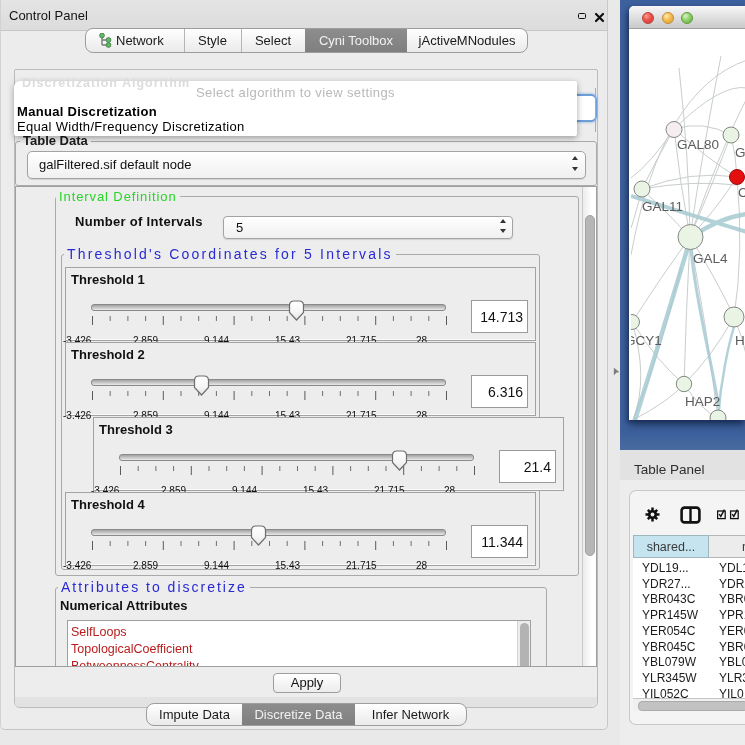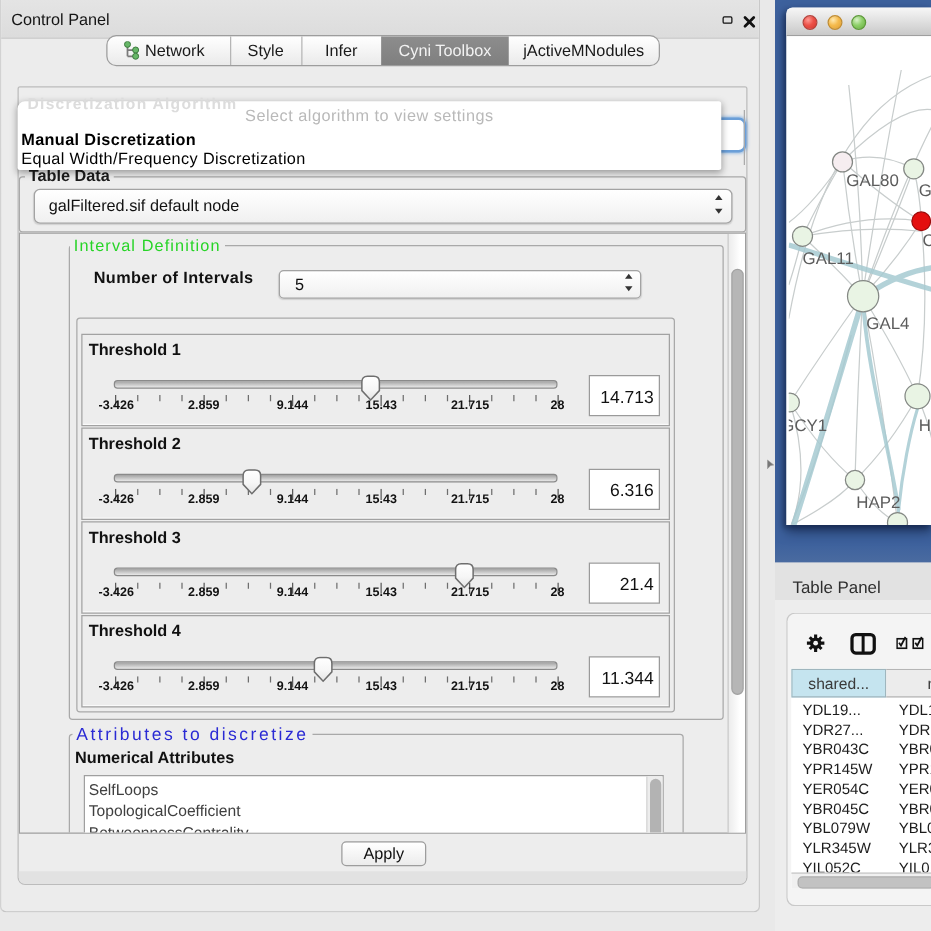--- a/index.html
+++ b/index.html
@@ -6,24 +6,24 @@
   body{background:#e9e9e9;font-family:"Liberation Sans",sans-serif;-webkit-font-smoothing:antialiased;}
   .abs{position:absolute;}
   .grp{position:absolute;border:1px solid #a9a9a9;border-radius:3px;}
   .grplbl{position:absolute;background:#ededed;padding:0 3px;font-size:13px;line-height:14px;}
   .combo{position:absolute;background:linear-gradient(#ffffff,#f0f0f0);border:1px solid #a3a3a3;border-radius:5px;box-shadow:0 1px 1px rgba(0,0,0,0.12);}
   .arrup{position:absolute;width:0;height:0;border-left:3.5px solid transparent;border-right:3.5px solid transparent;border-bottom:4.5px solid #3a3a3a;}
   .arrdn{position:absolute;width:0;height:0;border-left:3.5px solid transparent;border-right:3.5px solid transparent;border-top:4.5px solid #3a3a3a;}
   .tpanel{position:absolute;left:49px;width:469px;height:72px;background:#ededed;border:1px solid #a2a2a2;box-shadow:inset 0 -1px 0 #fafafa;}
   .tlabel{position:absolute;left:5px;top:4px;font-size:13px;font-weight:bold;color:#111;}
   .track{position:absolute;left:25px;top:36px;width:353px;height:5px;border-radius:3px;background:linear-gradient(#a2a2a2,#e9e9e9);border:1px solid #8a8a8a;}
-  .tl{position:absolute;top:51px;width:60px;text-align:center;font-size:10px;font-weight:bold;color:#111;}
+  .tl{position:absolute;top:67px;width:60px;text-align:left;font-size:10px;font-weight:normal;color:#111;}
   .vbox{position:absolute;left:405px;top:32px;width:57px;height:33px;background:#ffffff;border:1px solid #9a9a9a;font-size:14px;color:#111;text-align:right;line-height:33px;padding-right:4px;box-sizing:border-box;}
   .thumb{position:absolute;top:32px;width:17px;height:21px;}
-  .item{position:absolute;left:3px;height:17px;line-height:17px;font-size:12.5px;color:#404040;}
+  .item{position:absolute;left:3px;height:17px;line-height:17px;font-size:12.5px;color:#b91c1c;}
 </style>
 </head>
 <body>
 
 <div class="abs" style="left:0;top:0;width:608px;height:730px;background:#ececec;border-right:1px solid #c9c9c9;border-bottom:1px solid #c5c5c5;border-left:1px solid #d2d2d2;border-radius:0 0 5px 5px;box-sizing:border-box;">
 
   <div class="abs" style="left:0;top:0;width:606px;height:30px;background:linear-gradient(#e4e4e4,#dcdcdc);border-bottom:1px solid #c6c6c6;">
     <div class="abs" style="left:8px;top:8px;font-size:13px;color:#141414;">Control Panel</div>
     <div class="abs" style="left:577px;top:12.5px;width:5.5px;height:4px;border:1.4px solid #111;border-radius:1.5px;"></div>
     <svg class="abs" style="left:592.5px;top:11.5px;" width="11" height="11" viewBox="0 0 11 11">
@@ -35,21 +35,21 @@
     <div class="abs" style="left:0;top:0;width:98px;height:23px;border-right:1px solid #b5b5b5;">
       <svg class="abs" style="left:13px;top:4px;" width="13" height="15" viewBox="0 0 13 15">
         <path d="M3,3 L3,12 M3,7 L8,7 M3,12 L8,12" stroke="#7a7a7a" stroke-width="1.4" fill="none"></path>
         <circle cx="3" cy="2.5" r="2.4" fill="#67b768" stroke="#3c7a3e" stroke-width="0.8"></circle>
         <circle cx="9.5" cy="7" r="2.4" fill="#67b768" stroke="#3c7a3e" stroke-width="0.8"></circle>
         <circle cx="9.5" cy="12" r="2.4" fill="#67b768" stroke="#3c7a3e" stroke-width="0.8"></circle>
       </svg>
       <span class="abs" style="left:30px;top:4px;">Network</span>
     </div>
     <div class="abs" style="left:98px;top:0;width:57px;height:23px;border-right:1px solid #b5b5b5;text-align:center;line-height:23px;">Style</div>
-    <div class="abs" style="left:155px;top:0;width:64px;height:23px;border-right:1px solid #b5b5b5;text-align:center;line-height:23px;">Infer</div>
+    <div class="abs" style="left:155px;top:0;width:64px;height:23px;border-right:1px solid #b5b5b5;text-align:center;line-height:23px;">Select</div>
     <div class="abs" style="left:219px;top:0;width:102px;height:23px;background:linear-gradient(#8d8d8d,#7f7f7f);color:#f2f2f2;text-align:center;line-height:23px;">Cyni Toolbox</div>
     <div class="abs" style="left:321px;top:0;width:120px;height:23px;text-align:center;line-height:23px;">jActiveMNodules</div>
   </div>
 
   <div class="abs" style="left:13px;top:69px;width:584px;height:639px;background:#ededed;border:1px solid #bcbcbc;border-radius:2px 2px 6px 6px;box-sizing:border-box;">
     <div class="abs" style="left:0;top:627px;width:582px;height:10px;background:#e2e2e2;border-radius:0 0 5px 5px;"></div>
   </div>
 
   <div class="abs" style="left:540px;top:94px;width:52px;height:24px;background:#fff;border:2.5px solid #6b9fd8;border-radius:6px;box-shadow:0 0 3px #79a9de;"></div>
   <div class="abs" style="left:594px;top:88px;width:1px;height:44px;background:#ababab;"></div>
@@ -68,20 +68,21 @@
       <div class="grp" style="left:39px;top:10px;width:522px;height:378px;"></div>
       <div class="grplbl" style="left:40px;top:4px;color:#27d427;letter-spacing:0.9px;">Interval Definition</div>
       <div class="abs" style="left:59px;top:28px;font-size:13px;font-weight:bold;color:#111;letter-spacing:0.3px;">Number of Intervals</div>
       <div class="combo" style="left:207px;top:30px;width:288px;height:21px;border-radius:4px;">
         <div class="abs" style="left:12px;top:3px;font-size:13px;color:#111;">5</div>
         <div class="arrup" style="left:276px;top:2px;border-bottom-color:#333;"></div>
         <div class="arrdn" style="left:276px;top:12px;border-top-color:#333;"></div>
       </div>
 
       <div class="grp" style="left:45px;top:68px;width:477px;height:314px;"></div>
+      <div class="grplbl" style="left:48px;top:61px;color:#2a2ad4;font-size:14px;letter-spacing:2.2px;">Threshold's Coordinates for 5 Intervals</div>
 
       <div class="tpanel" style="top:81px;">
         <div class="tlabel">Threshold 1</div>
         <div class="track"></div>
           <svg class="abs" style="left:25.5px;top:48px;" width="356" height="10">
             <use href="#tkm"></use>
             <use href="#tkM"></use>
           </svg>
         <svg class="thumb" style="left:222px;">
             <use href="#thm"></use>
@@ -107,21 +108,21 @@
           </svg>
         <div class="tl" style="left:-3px;">-3.426</div>
         <div class="tl" style="left:67px;">2.859</div>
         <div class="tl" style="left:138px;">9.144</div>
         <div class="tl" style="left:209px;">15.43</div>
         <div class="tl" style="left:280px;">21.715</div>
         <div class="tl" style="left:350px;">28</div>
         <div class="vbox">6.316</div>
       </div>
 
-      <div class="tpanel" style="top:231px;">
+      <div class="tpanel" style="top:231px;margin-left:28px;">
         <div class="tlabel">Threshold 3</div>
         <div class="track"></div>
           <svg class="abs" style="left:25.5px;top:48px;" width="356" height="10">
             <use href="#tkm"></use>
             <use href="#tkM"></use>
           </svg>
         <svg class="thumb" style="left:297px;">
             <use href="#thm"></use>
           </svg>
         <div class="tl" style="left:-3px;">-3.426</div>
@@ -166,20 +167,25 @@
       </div>
     </div>
 
     <div class="abs" style="left:566px;top:0;width:15px;height:480px;background:linear-gradient(90deg,#ececec,#ffffff 60%);border-left:1px solid #c9c9c9;">
       <div class="abs" style="left:2px;top:28px;width:10px;height:341px;background:#b6b6b6;border:1px solid #a2a2a2;border-radius:6px;box-sizing:border-box;"></div>
     </div>
   </div>
 
   <div class="abs" style="left:272px;top:673px;width:66px;height:18px;background:linear-gradient(#ffffff,#ececec);border:1px solid #9d9d9d;border-radius:4px;text-align:center;font-size:13px;line-height:17px;color:#111;">Apply</div>
 
+  <div class="abs" style="left:145px;top:703px;width:319px;height:21px;background:linear-gradient(#ffffff,#eaeaea);border:1px solid #9d9d9d;border-radius:8px;overflow:hidden;font-size:13px;color:#1a1a1a;">
+    <div class="abs" style="left:0;top:0;width:95px;height:21px;border-right:1px solid #b5b5b5;text-align:center;line-height:21px;">Impute Data</div>
+    <div class="abs" style="left:95px;top:0;width:113px;height:21px;background:linear-gradient(#8d8d8d,#7f7f7f);color:#f2f2f2;text-align:center;line-height:21px;">Discretize Data</div>
+    <div class="abs" style="left:208px;top:0;width:111px;height:21px;text-align:center;line-height:21px;">Infer Network</div>
+  </div>
 </div>
 
 <div class="abs" style="left:14px;top:81px;width:563px;height:55px;background:#ffffff;border-radius:6px 2px 2px 2px;box-shadow:0 2px 6px rgba(0,0,0,0.35);z-index:20;"></div>
 <div class="abs" style="left:22px;top:76px;font-size:12.5px;font-weight:bold;color:#dcdcdc;z-index:30;letter-spacing:1px;">Discretization Algorithm</div>
 <div class="abs" style="left:14px;top:85px;width:563px;text-align:center;font-size:13px;color:#b9b9b9;z-index:30;letter-spacing:0.4px;">Select algorithm to view settings</div>
 <div class="abs" style="left:17px;top:104px;font-size:13px;font-weight:bold;color:#000;z-index:30;letter-spacing:0.3px;">Manual Discretization</div>
 <div class="abs" style="left:17px;top:119px;font-size:13px;color:#000;z-index:30;letter-spacing:0.3px;">Equal Width/Frequency Discretization</div>
 
 <svg class="abs" style="left:613px;top:367px;z-index:40;" width="8" height="9" viewBox="0 0 8 9">
     <path d="M1,8 L1,1 L6,5 L3.5,5.4 Z" fill="#777" stroke="#999" stroke-width="0.5"></path>

